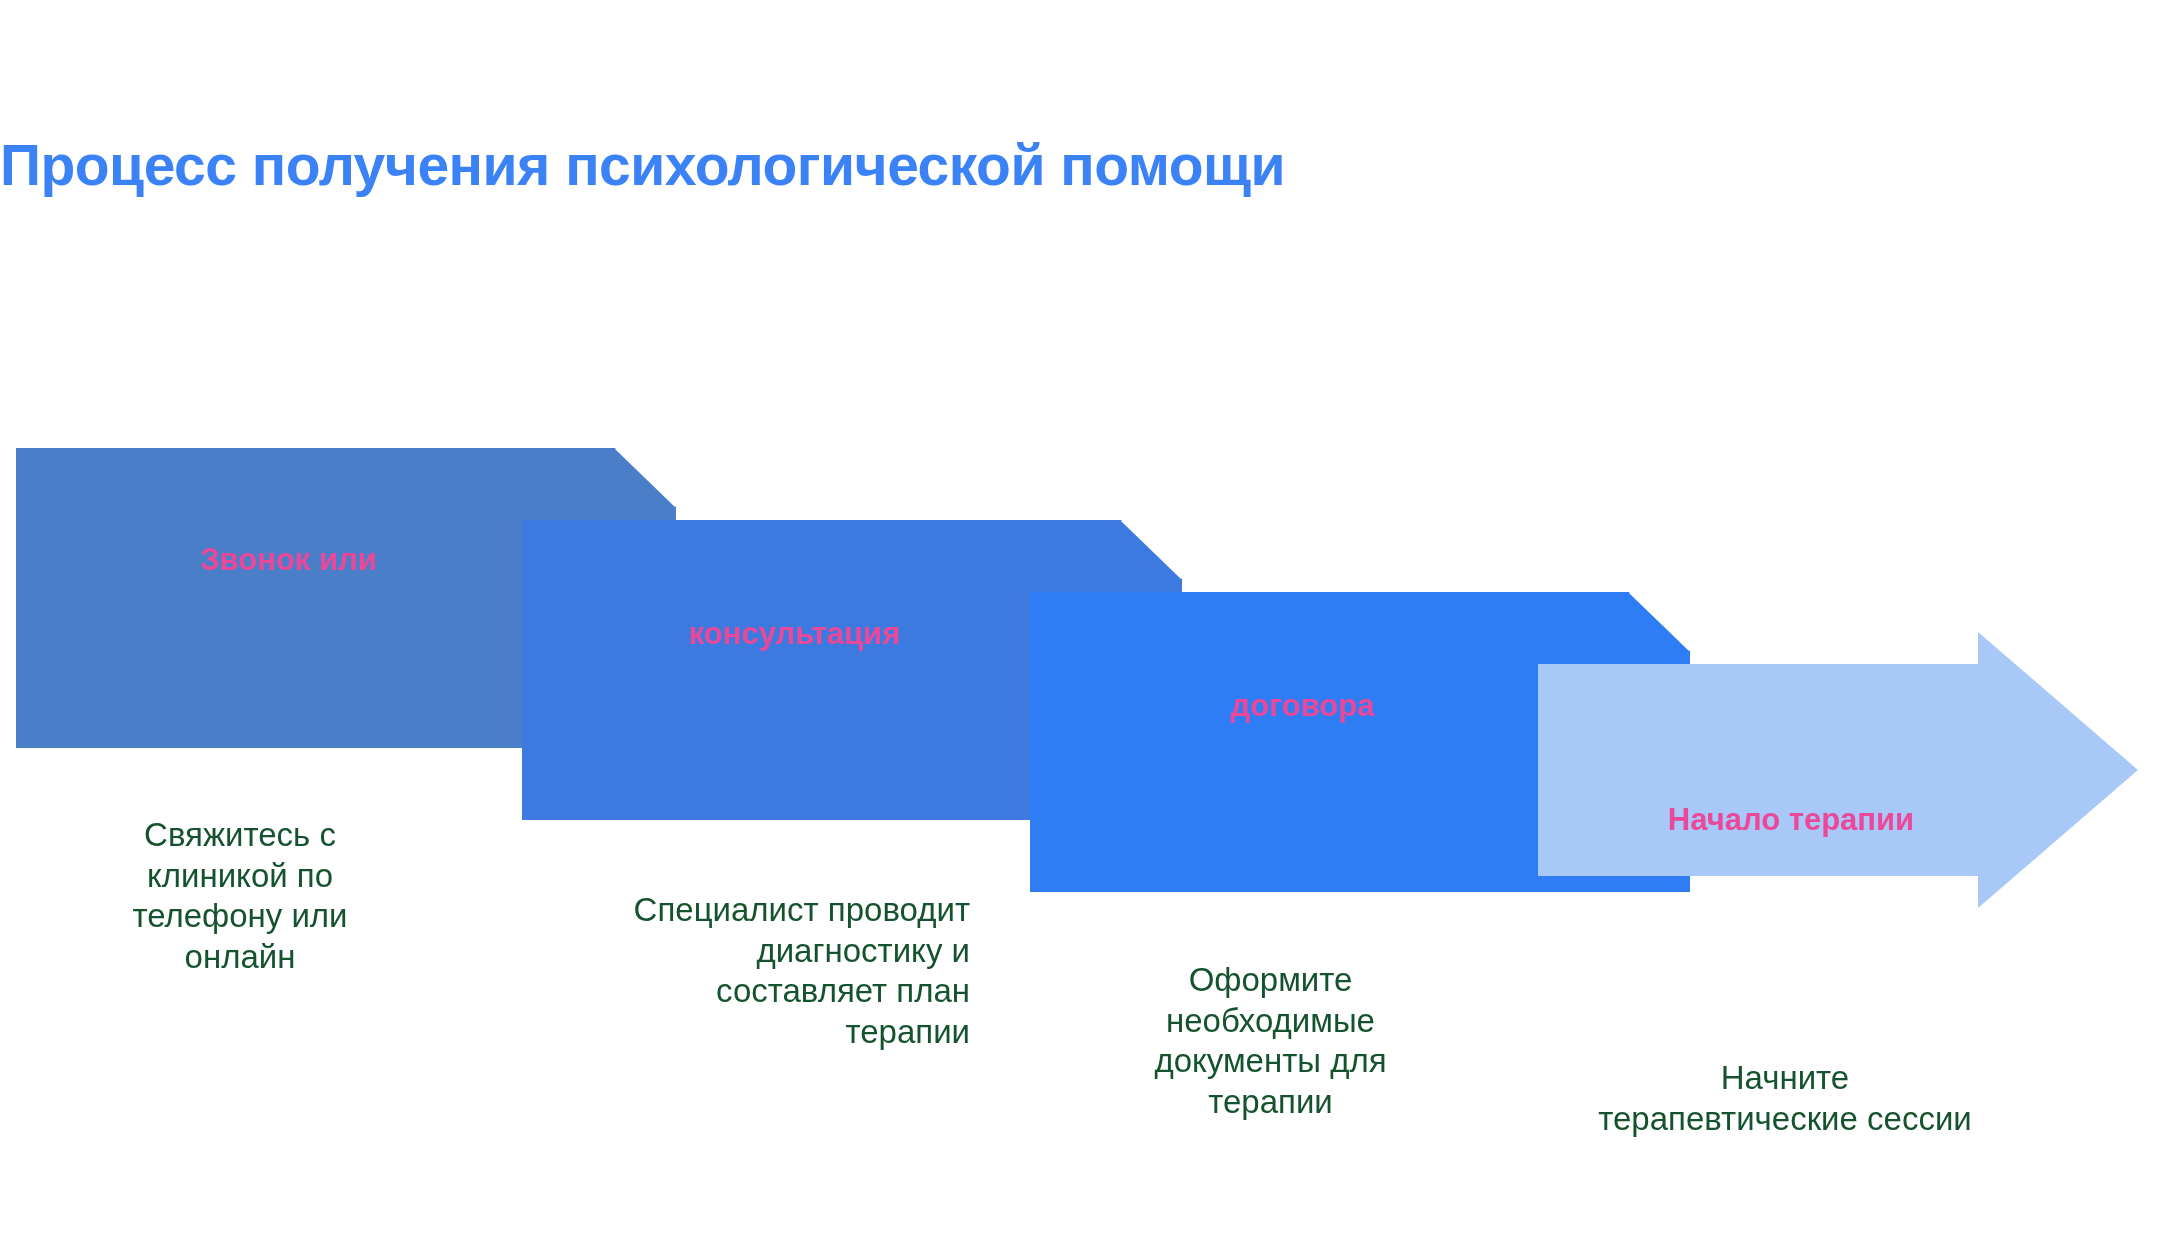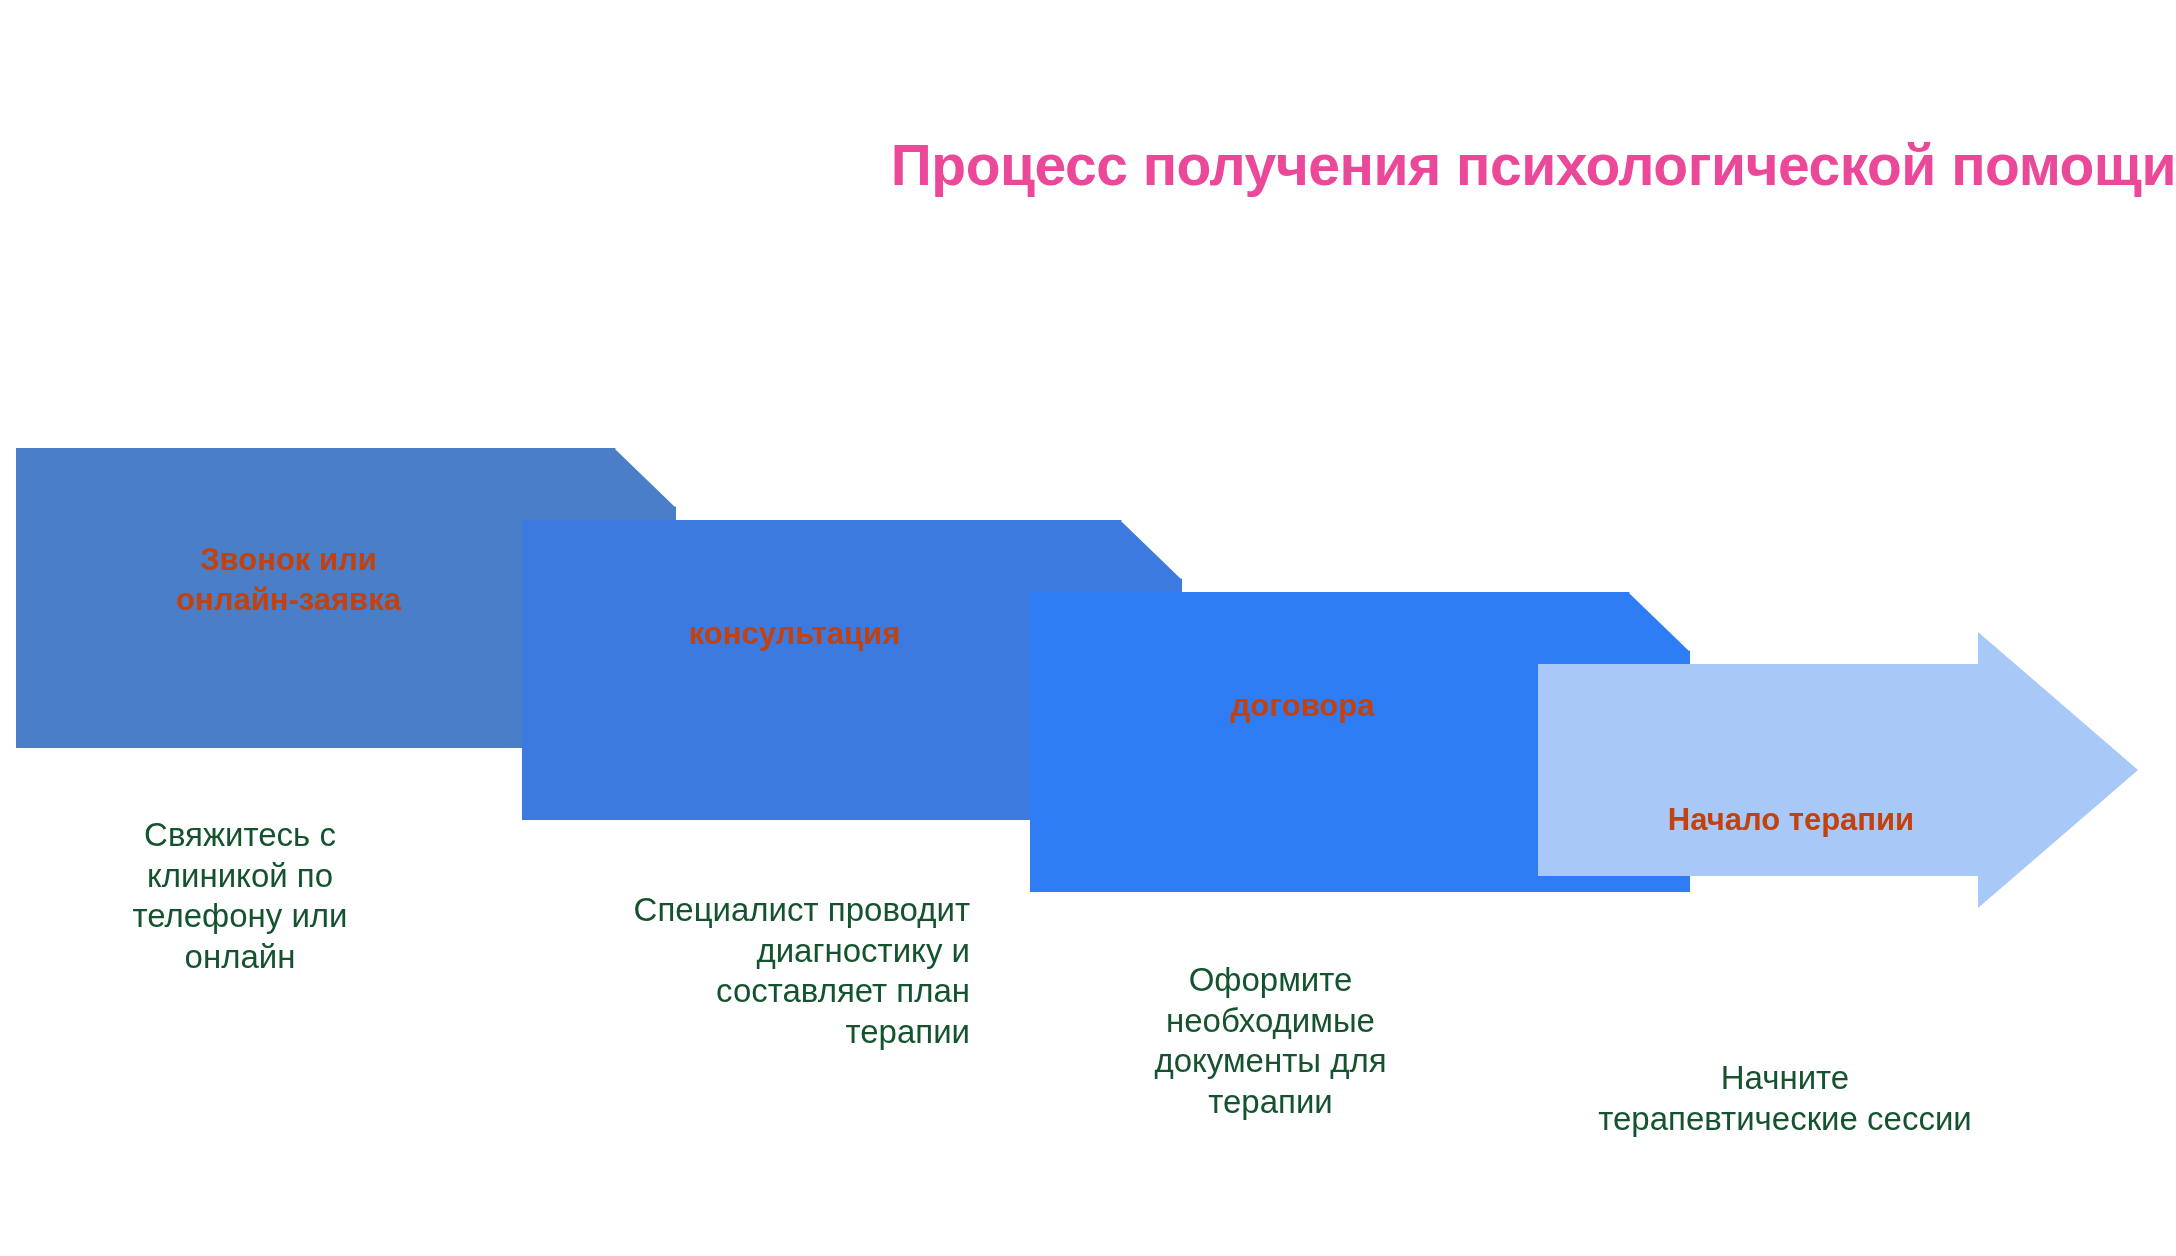--- a/index.html
+++ b/index.html
@@ -14,24 +14,24 @@
     color: #404040;
     position: relative;
     overflow: hidden;
   }
 
   .page-title {
     position: absolute;
     left: 0;
     top: 132px;
     width: 2176px;
-    text-align: right;
+    text-align: left;
     font-size: 57px;
     font-weight: bold;
-    color: #ec4899;
+    color: #3b82f6;
     letter-spacing: -0.5px;
   }
 
   .diagram {
     position: absolute;
     left: 0;
     top: 0;
     width: 2176px;
     height: 1256px;
   }
@@ -44,21 +44,21 @@
     position: absolute;
   }
 
   .chevron svg {
     display: block;
   }
 
   .step-label {
     position: absolute;
     text-align: center;
-    color: #c2410c;
+    color: #ec4899;
     font-weight: bold;
     font-size: 31px;
     line-height: 1.28;
     pointer-events: none;
   }
 
   .step-desc {
     position: absolute;
     text-align: center;
     color: #14532d;
@@ -77,21 +77,20 @@
   <div class="step">
     <div class="chevron" style="left:16px; top:448px;">
       <svg width="660" height="300" viewBox="0 0 660 300">
         <path d="M0,0 L660,0 L660,45 L615,0 L660,0 L660,300 L0,300 Z" fill="#4a7ec9"></path>
         <path d="M600,0 L660,0 L660,58 Z" fill="#ffffff"></path>
         <path d="M600,0 L660,58" stroke="#ffffff" stroke-width="3" fill="none"></path>
       </svg>
     </div>
     <div class="step-label" style="left:16px; top:540px; width:545px;">
       <div>Звонок или</div>
-      <div>онлайн-заявка</div>
     </div>
     <div class="step-desc" style="left:80px; top:815px; width:320px;">Свяжитесь с клиникой по телефону или онлайн</div>
   </div>
 
   <div class="step">
     <div class="chevron" style="left:522px; top:520px;">
       <svg width="660" height="300" viewBox="0 0 660 300">
         <path d="M0,0 L660,0 L660,300 L0,300 Z" fill="#3d7ae0"></path>
         <path d="M600,0 L660,0 L660,58 Z" fill="#ffffff"></path>
         <path d="M600,0 L660,58" stroke="#ffffff" stroke-width="3" fill="none"></path>

